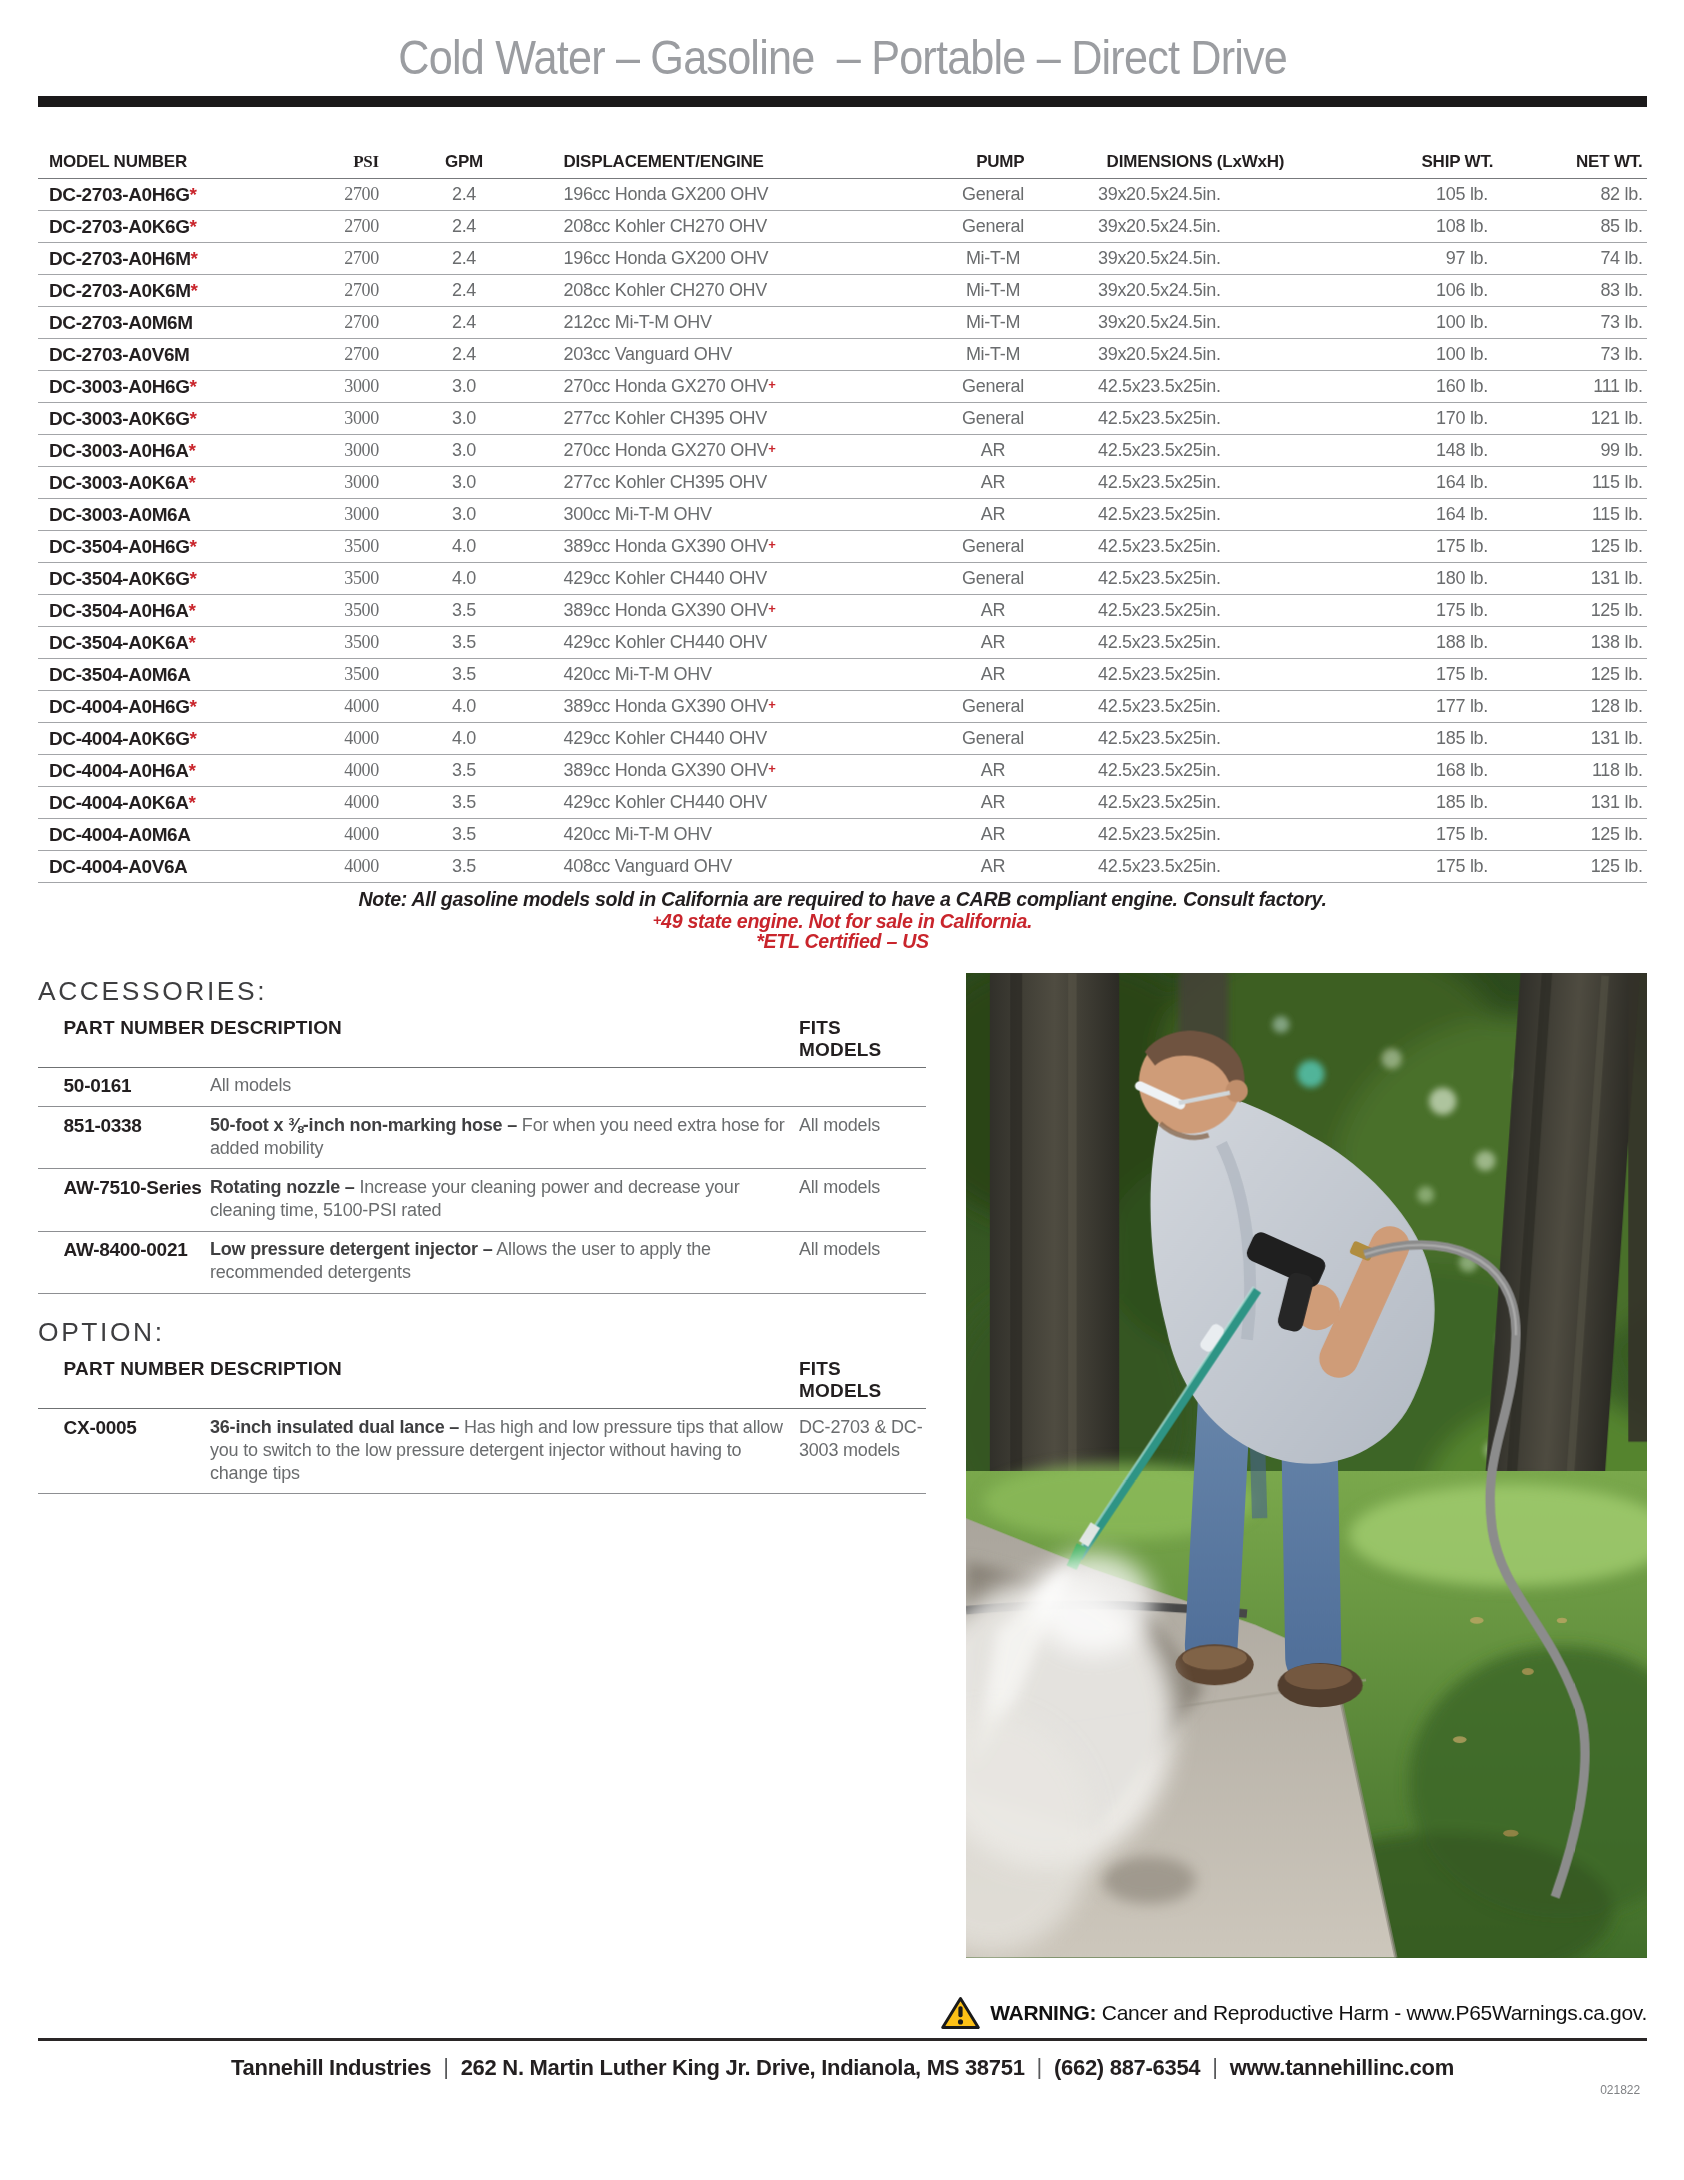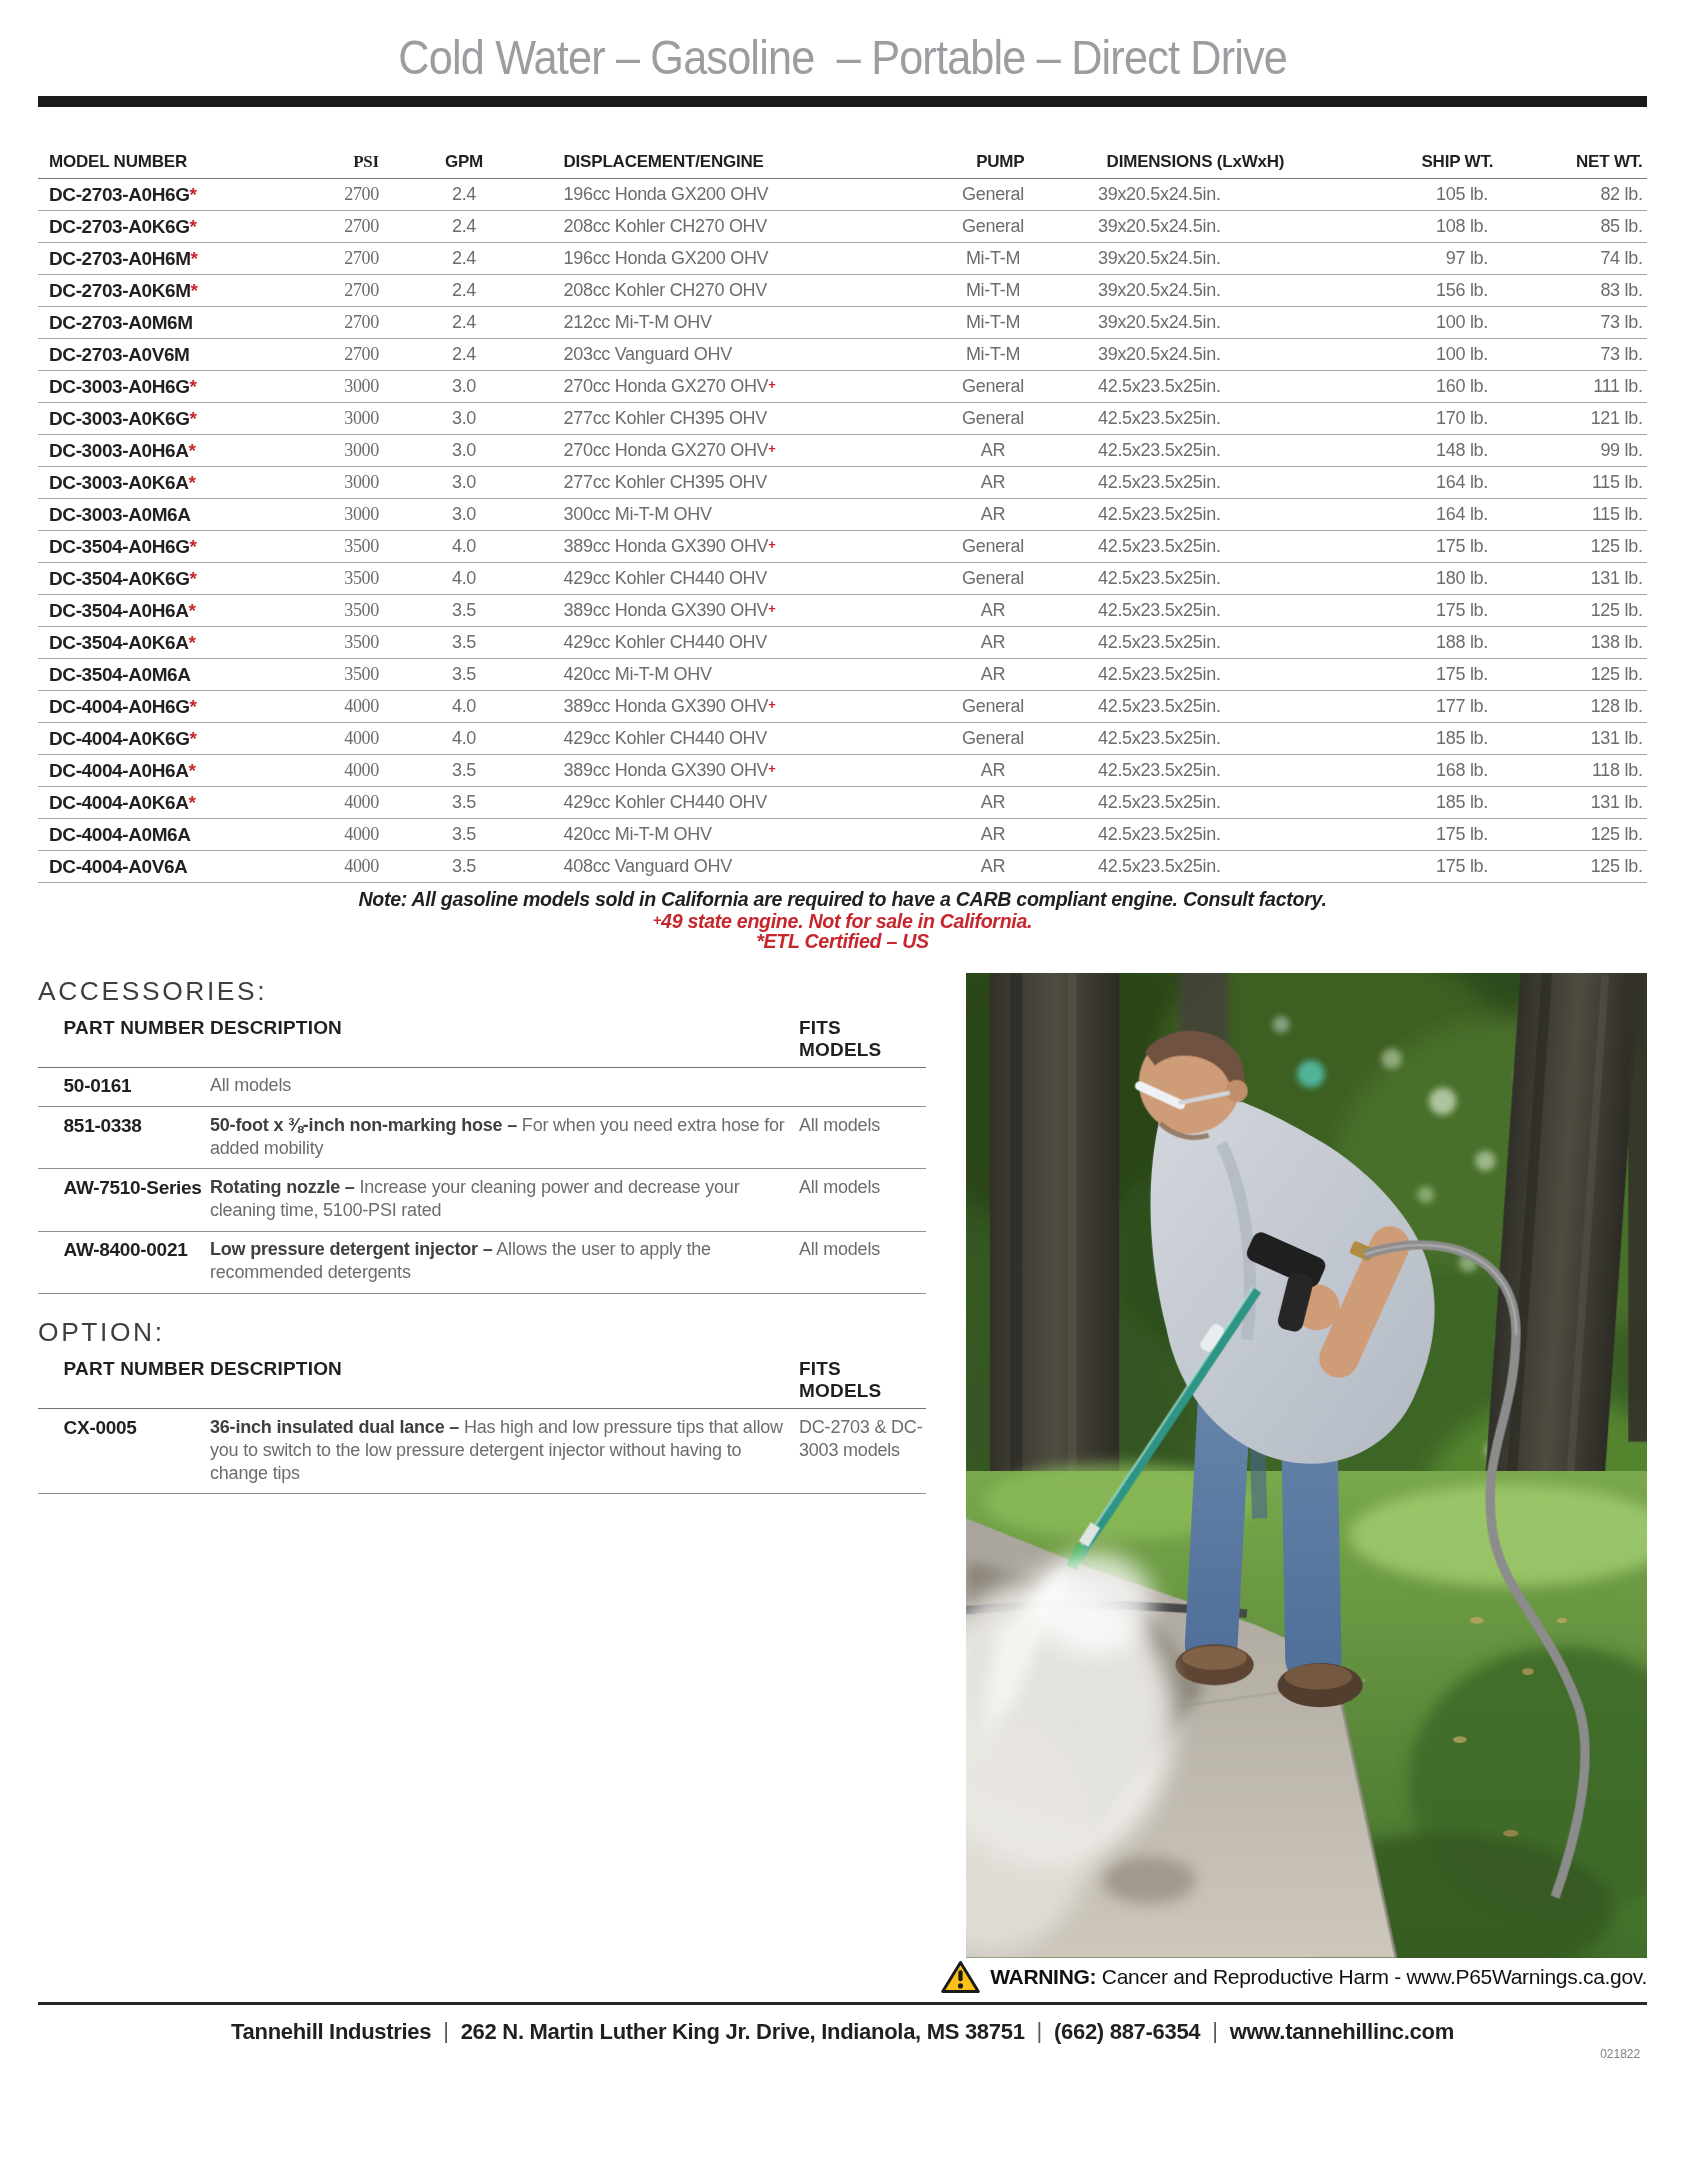--- a/index.html
+++ b/index.html
@@ -59,21 +59,21 @@
   .acc-row .a-desc b{color:#3f3f41;font-weight:700;}
   .acc-row .a-fits{color:#6a6c6e;}
   .opt-block{margin-top:25.6px;}
 
   
   .photo{width:681px;height:985px;margin-left:auto;margin-top:-5.1px;flex:0 0 auto;
          overflow:hidden;background:#31491f;}
   .photo svg{display:block;}
 
   
-  .warning-row{display:flex;justify-content:flex-end;align-items:center;height:37px;}
+  .warning-row{margin-top:36px;display:flex;justify-content:flex-end;align-items:center;height:37px;}
   .warning-text{font-size:21px;letter-spacing:-0.3px;color:#111;margin-left:10.2px;}
   .warning-text b{font-weight:700;}
   .footer-rule{margin-top:6.8px;height:2.6px;background:#2a2627;}
   .footer-line{margin-top:14.5px;text-align:center;font-size:22px;font-weight:700;
                letter-spacing:-0.3px;color:#231f20;}
   .footer-line .sep{font-weight:400;color:#58595b;padding:0 12px;position:relative;top:-0.9px;}
   .doc-code{margin-top:1.7px;text-align:right;font-size:12px;color:#808285;padding-right:6.8px;}
 </style>
 </head>
 <body>
@@ -126,21 +126,21 @@
         <div class="c-ship">97 lb.</div>
         <div class="c-net">74 lb.</div>
       </div>
       <div class="spec-grid spec-row">
         <div class="c-model">DC-2703-A0K6M<span class="red">*</span></div>
         <div class="c-psi">2700</div>
         <div class="c-gpm">2.4</div>
         <div class="c-eng">208cc Kohler CH270 OHV</div>
         <div class="c-pump">Mi-T-M</div>
         <div class="c-dims">39x20.5x24.5in.</div>
-        <div class="c-ship">156 lb.</div>
+        <div class="c-ship">106 lb.</div>
         <div class="c-net">83 lb.</div>
       </div>
       <div class="spec-grid spec-row">
         <div class="c-model">DC-2703-A0M6M</div>
         <div class="c-psi">2700</div>
         <div class="c-gpm">2.4</div>
         <div class="c-eng">212cc Mi-T-M OHV</div>
         <div class="c-pump">Mi-T-M</div>
         <div class="c-dims">39x20.5x24.5in.</div>
         <div class="c-ship">100 lb.</div>

